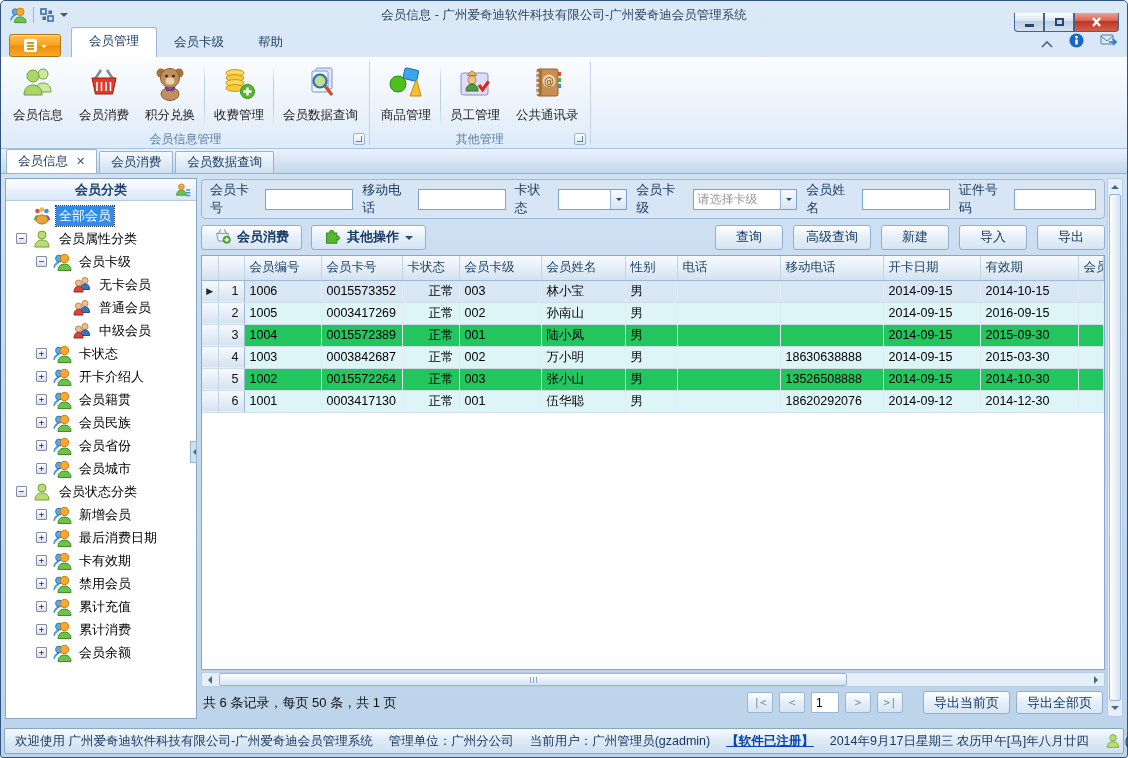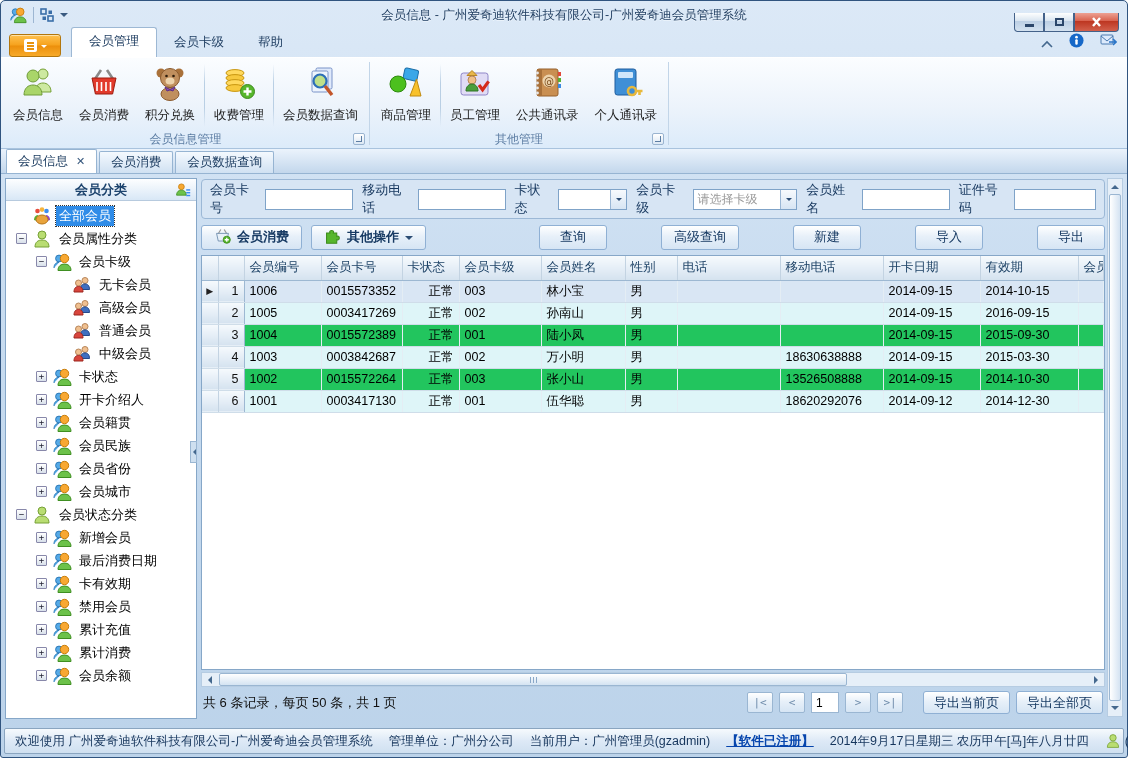--- a/index.html
+++ b/index.html
@@ -101,21 +101,21 @@
 
   
   .toolbar { height:26px; flex:0 0 auto; display:flex; align-items:center; gap:9px; margin-bottom:5px; }
   .tbtn { height:25px; display:flex; align-items:center; justify-content:center; gap:6px; padding:0 12px;
     background:linear-gradient(#ffffff,#e7f0f9 45%,#d6e5f4); border:1px solid #8fb0d4; border-radius:3px;
     font-size:13px; color:#173a63; cursor:default; white-space:nowrap; }
   .tbtn.bold { font-weight:bold; }
   .tbtn svg { width:17px; height:17px; }
   .tbtn .caret-down2 { width:0; height:0; border:4px solid transparent; border-top-color:#2c4d74; margin-top:5px; }
   .toolbar .rightset { margin-left:auto; display:flex; gap:10px; }
-  .toolbar .rightset .tbtn { min-width:68px;margin-left:44px; }
+  .toolbar .rightset .tbtn { min-width:68px; }
 
   
   .grid { flex:1 1 auto; background:#fff; border:1px solid #86a7c8; overflow:hidden; min-height:0; }
   table { border-collapse:collapse; table-layout:fixed; width:100%; }
   th { height:24px; background:linear-gradient(#f6fafd,#e4edf6 55%,#d4e2ef);
     border-right:1px solid #c3d3e2; border-bottom:1px solid #9db8d2;
     font-weight:normal; color:#1d4266; font-size:12.5px; text-align:left; padding:0 5px; white-space:nowrap; overflow:hidden; }
   td { height:22px; font-size:12.5px; color:#000; border-right:1px solid #e4edf4; border-bottom:1px solid #cfdde9;
     padding:0 5px; white-space:nowrap; overflow:hidden; }
   td.rowhdr { background:linear-gradient(#f6fafd,#e4edf6 55%,#d4e2ef); border-right:1px solid #9db8d2; text-align:right; color:#111; }
@@ -341,29 +341,20 @@
                 <circle cx="8.5" cy="23" r="1.4" fill="#e8e8e8"></circle>
                 <circle cx="8.5" cy="28" r="1.4" fill="#e8e8e8"></circle>
                 <rect x="29" y="7" width="3" height="4" fill="#e24a3a"></rect>
                 <rect x="29" y="13" width="3" height="4" fill="#58b030"></rect>
                 <rect x="29" y="19" width="3" height="4" fill="#3a8ae0"></rect>
                 <circle cx="20" cy="16" r="6.5" fill="#ecd2ab"></circle>
                 <text x="20" y="19.5" font-size="10" text-anchor="middle" fill="#7a4a1a" font-family="DejaVu Sans">@</text>
               </svg></span>
             <span>公共通讯录</span>
           </div>
-          <div class="ritem">
-            <span><svg viewBox="0 0 36 36">
-                <rect x="7" y="4" width="21" height="26" rx="2.5" fill="#3f8fd6" stroke="#1f5d9e"></rect>
-                <rect x="10" y="7" width="15" height="6" rx="1" fill="#cfe6fa"></rect>
-                <circle cx="24" cy="26" r="4" fill="none" stroke="#e8b93c" stroke-width="2.6"></circle>
-                <path d="M27.5 26 h7 M31.5 26 v4" stroke="#e8b93c" stroke-width="2.6"></path>
-              </svg></span>
-            <span>个人通讯录</span>
-          </div>
         </div>
         <div class="rgroup-label">
           <span>其他管理</span>
           <span class="launcher"></span>
         </div>
       </div>
       <div class="rgroup-border"></div>
     </div>
 
   <div class="doctabs" id="docTabs">
@@ -431,31 +422,20 @@
           <div class="titem">
             <span style="width: 46px; flex: 0 0 auto;"></span>
             <span class="exp-space"></span>
             <span class="ticon"><svg viewBox="0 0 20 20">
                 <circle cx="13" cy="5.5" r="3" fill="#f0c090" stroke="#b8865a"></circle>
                 <path d="M8.5 14.5 c0-4 2-5.6 4.5-5.6 s4.5 1.6 4.5 5.6 z" fill="#3f6fc0" stroke="#24498c"></path>
                 <circle cx="6.5" cy="8" r="3" fill="#f0c090" stroke="#b8865a"></circle>
                 <path d="M2 17 c0-4 2-5.6 4.5-5.6 s4.5 1.6 4.5 5.6 z" fill="#d8453c" stroke="#9c241c"></path>
               </svg></span>
             <span class="tlabel">无卡会员</span>
-          </div>
-          <div class="titem">
-            <span style="width: 46px; flex: 0 0 auto;"></span>
-            <span class="exp-space"></span>
-            <span class="ticon"><svg viewBox="0 0 20 20">
-                <circle cx="13" cy="5.5" r="3" fill="#f0c090" stroke="#b8865a"></circle>
-                <path d="M8.5 14.5 c0-4 2-5.6 4.5-5.6 s4.5 1.6 4.5 5.6 z" fill="#3f6fc0" stroke="#24498c"></path>
-                <circle cx="6.5" cy="8" r="3" fill="#f0c090" stroke="#b8865a"></circle>
-                <path d="M2 17 c0-4 2-5.6 4.5-5.6 s4.5 1.6 4.5 5.6 z" fill="#d8453c" stroke="#9c241c"></path>
-              </svg></span>
-            <span class="tlabel">高级会员</span>
           </div>
           <div class="titem">
             <span style="width: 46px; flex: 0 0 auto;"></span>
             <span class="exp-space"></span>
             <span class="ticon"><svg viewBox="0 0 20 20">
                 <circle cx="13" cy="5.5" r="3" fill="#f0c090" stroke="#b8865a"></circle>
                 <path d="M8.5 14.5 c0-4 2-5.6 4.5-5.6 s4.5 1.6 4.5 5.6 z" fill="#3f6fc0" stroke="#24498c"></path>
                 <circle cx="6.5" cy="8" r="3" fill="#f0c090" stroke="#b8865a"></circle>
                 <path d="M2 17 c0-4 2-5.6 4.5-5.6 s4.5 1.6 4.5 5.6 z" fill="#d8453c" stroke="#9c241c"></path>
               </svg></span>

